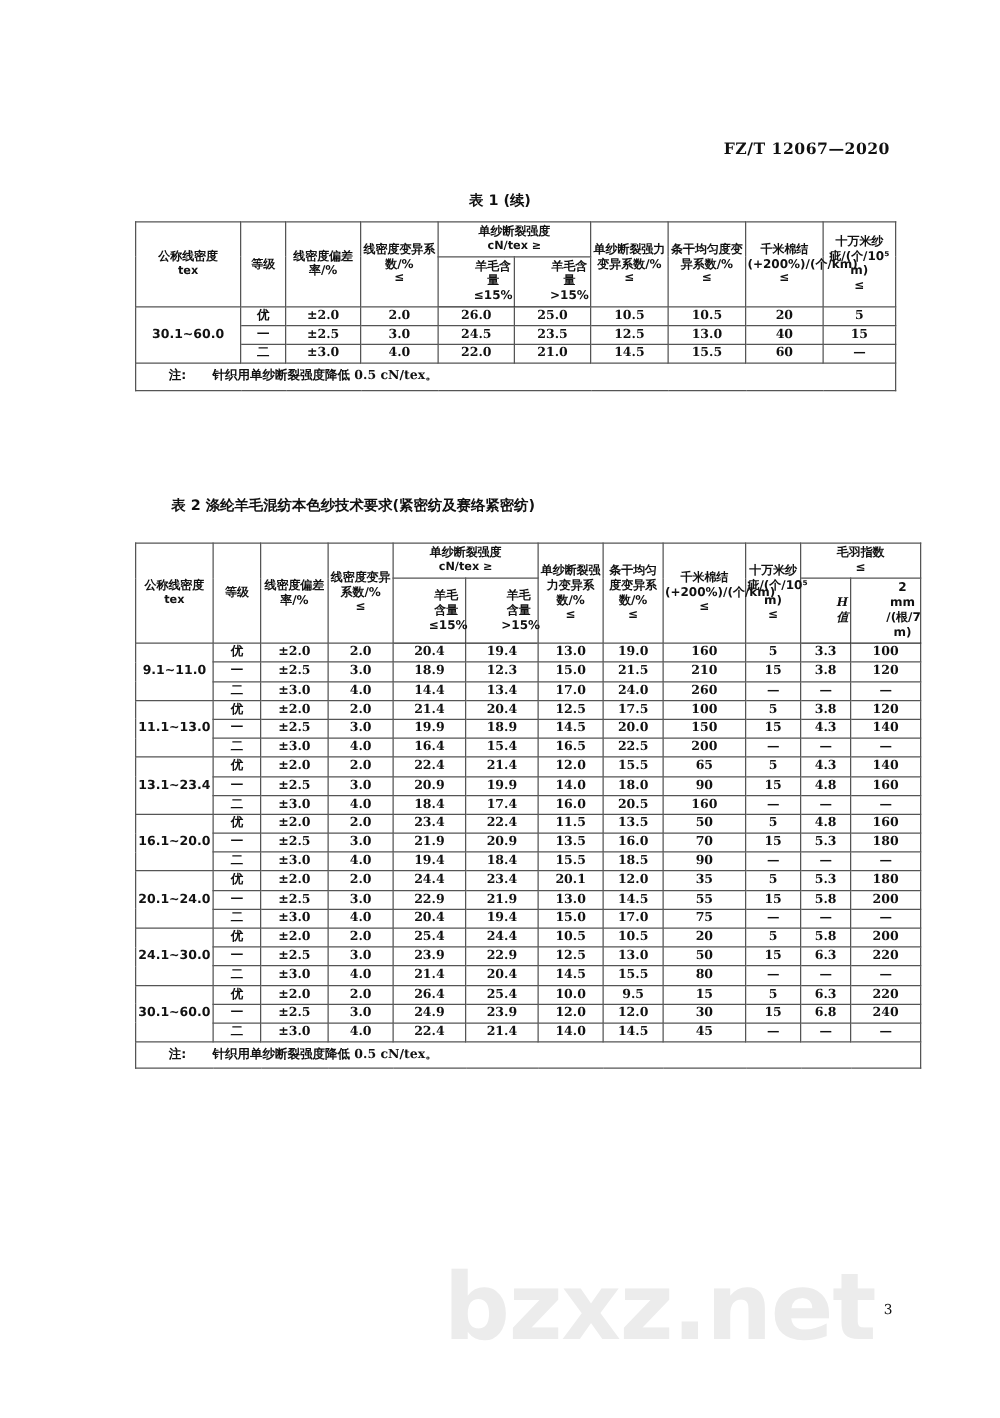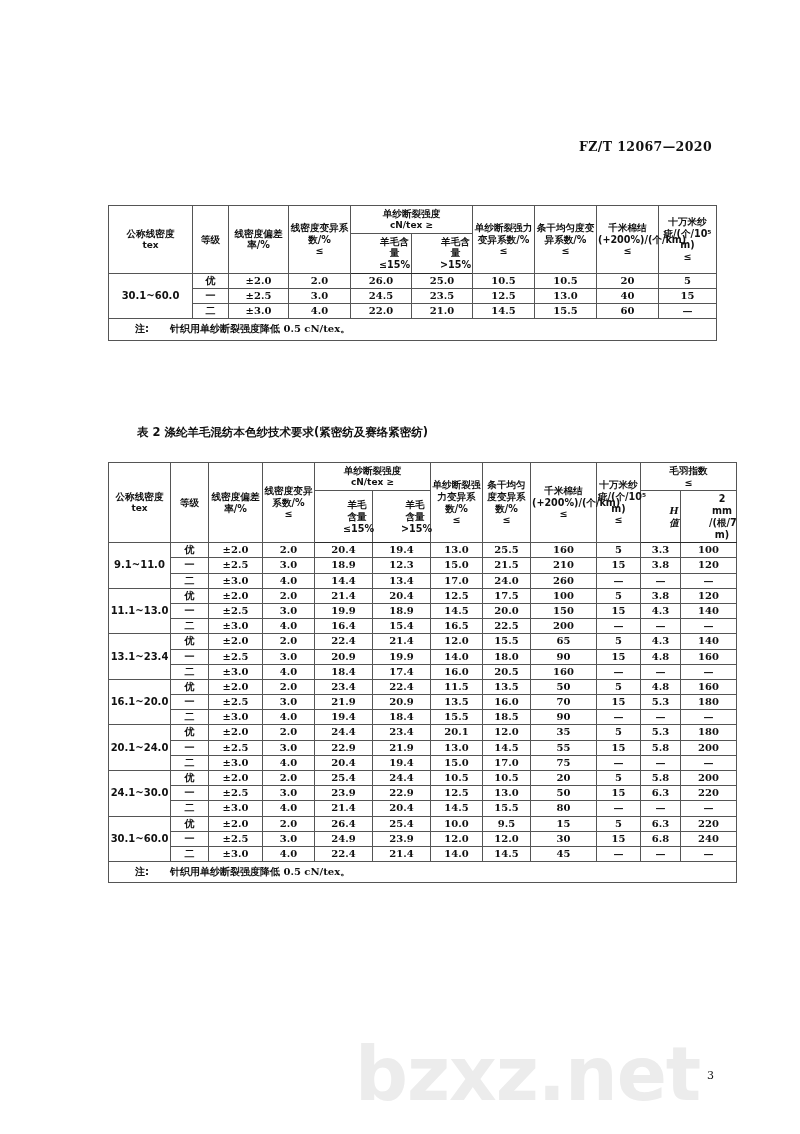--- a/index.html
+++ b/index.html
@@ -14,21 +14,20 @@
     position: relative;
     font-family: "DejaVu Sans", "Liberation Sans", sans-serif;
     color: #111111;
     overflow: hidden;
   }
 
   .page {
     position: absolute;
     inset: 0;
     padding: 0;
-    margin-top: 28px;
   }
 
   
   .watermark {
     position: absolute;
     left: 355px;
     top: 1003px;
     font-size: 74px;
     font-weight: bold;
     color: #ececec;
@@ -137,20 +136,21 @@
 </style>
 </head>
 <body>
 
 <div class="page">
 
   <div class="watermark">bzxz.net</div>
 
   <div class="doc-header">FZ/T 12067—2020</div>
 
+  <div class="table-caption" id="cap1">表 1 (续)</div>
 
   <table class="std-table" id="table1">
     <colgroup>
       <col style="width:84px">
       <col style="width:36px">
       <col style="width:60px">
       <col style="width:62px">
       <col style="width:61px">
       <col style="width:61px">
       <col style="width:62px">
@@ -304,21 +304,21 @@
     </thead>
     <tbody id="t2-body">
         <tr>
           <td class="cjk tex-cell" rowspan="3">9.1~11.0</td>
           <td class="grade-cell">优</td>
           <td>±2.0</td>
           <td>2.0</td>
           <td>20.4</td>
           <td>19.4</td>
           <td>13.0</td>
-          <td>25.5</td>
+          <td>19.0</td>
           <td>160</td>
           <td>5</td>
           <td>3.3</td>
           <td>100</td>
         </tr>
         <tr>
           <td class="grade-cell">一</td>
           <td>±2.5</td>
           <td>3.0</td>
           <td>18.9</td>

